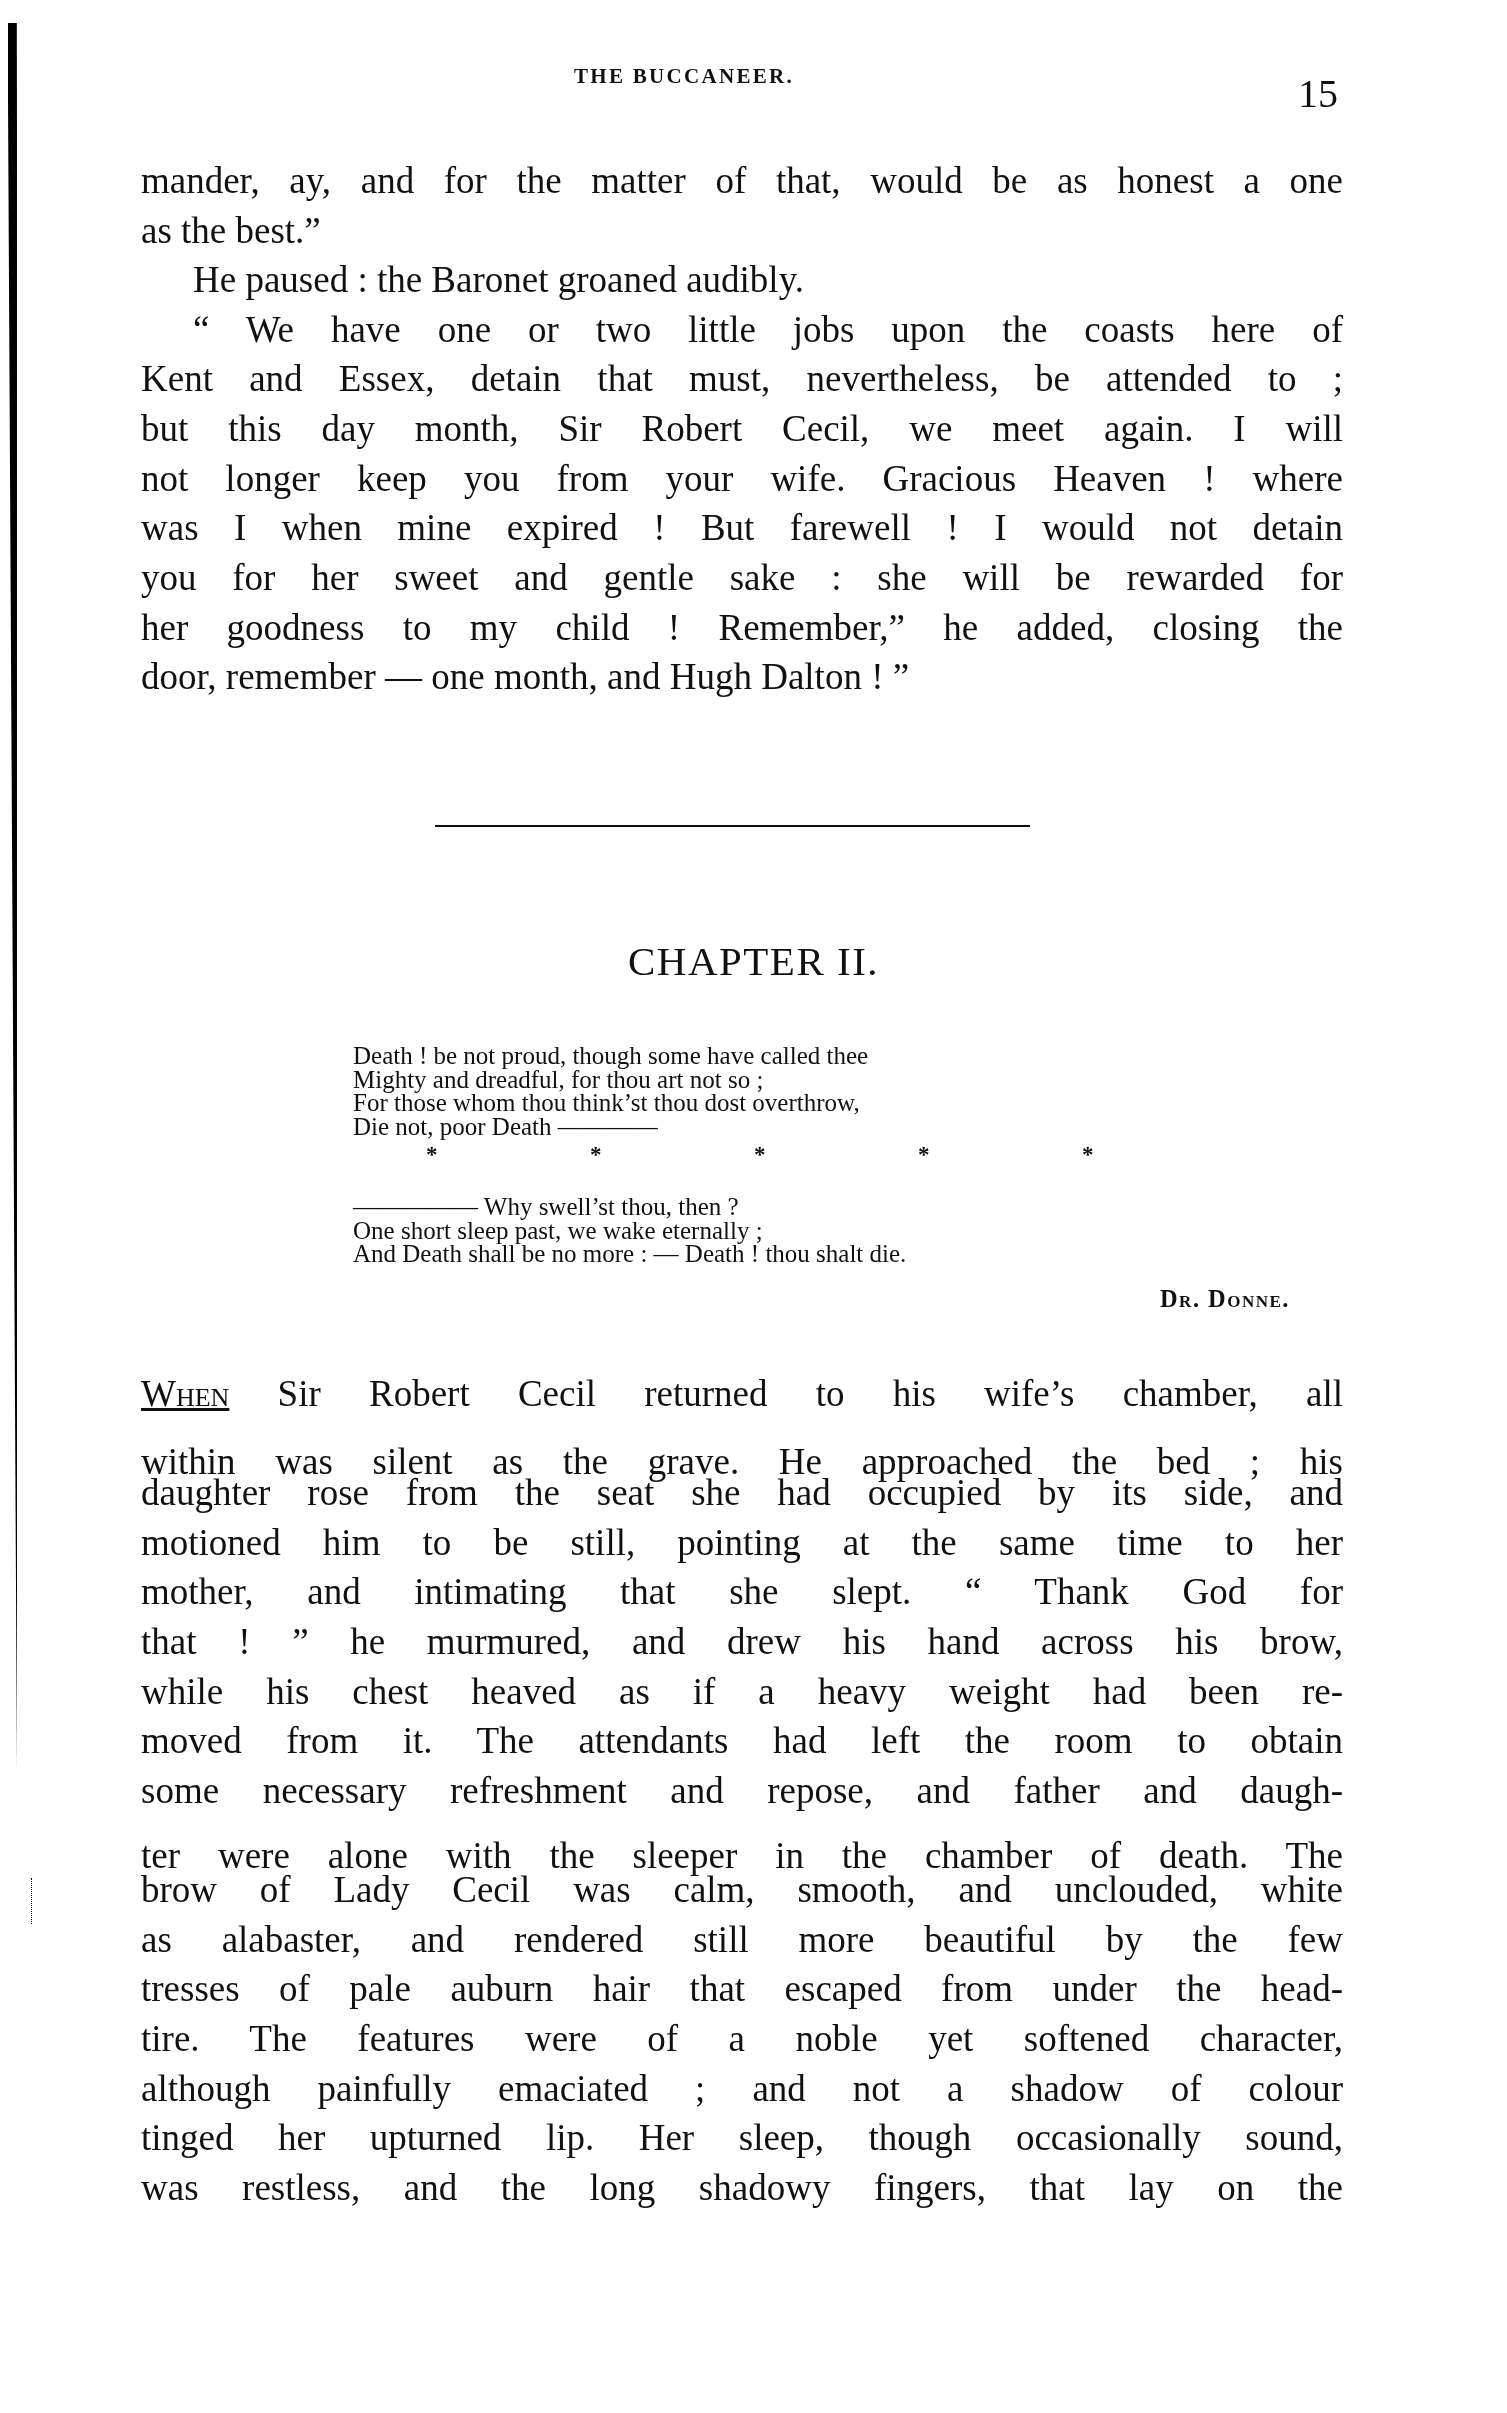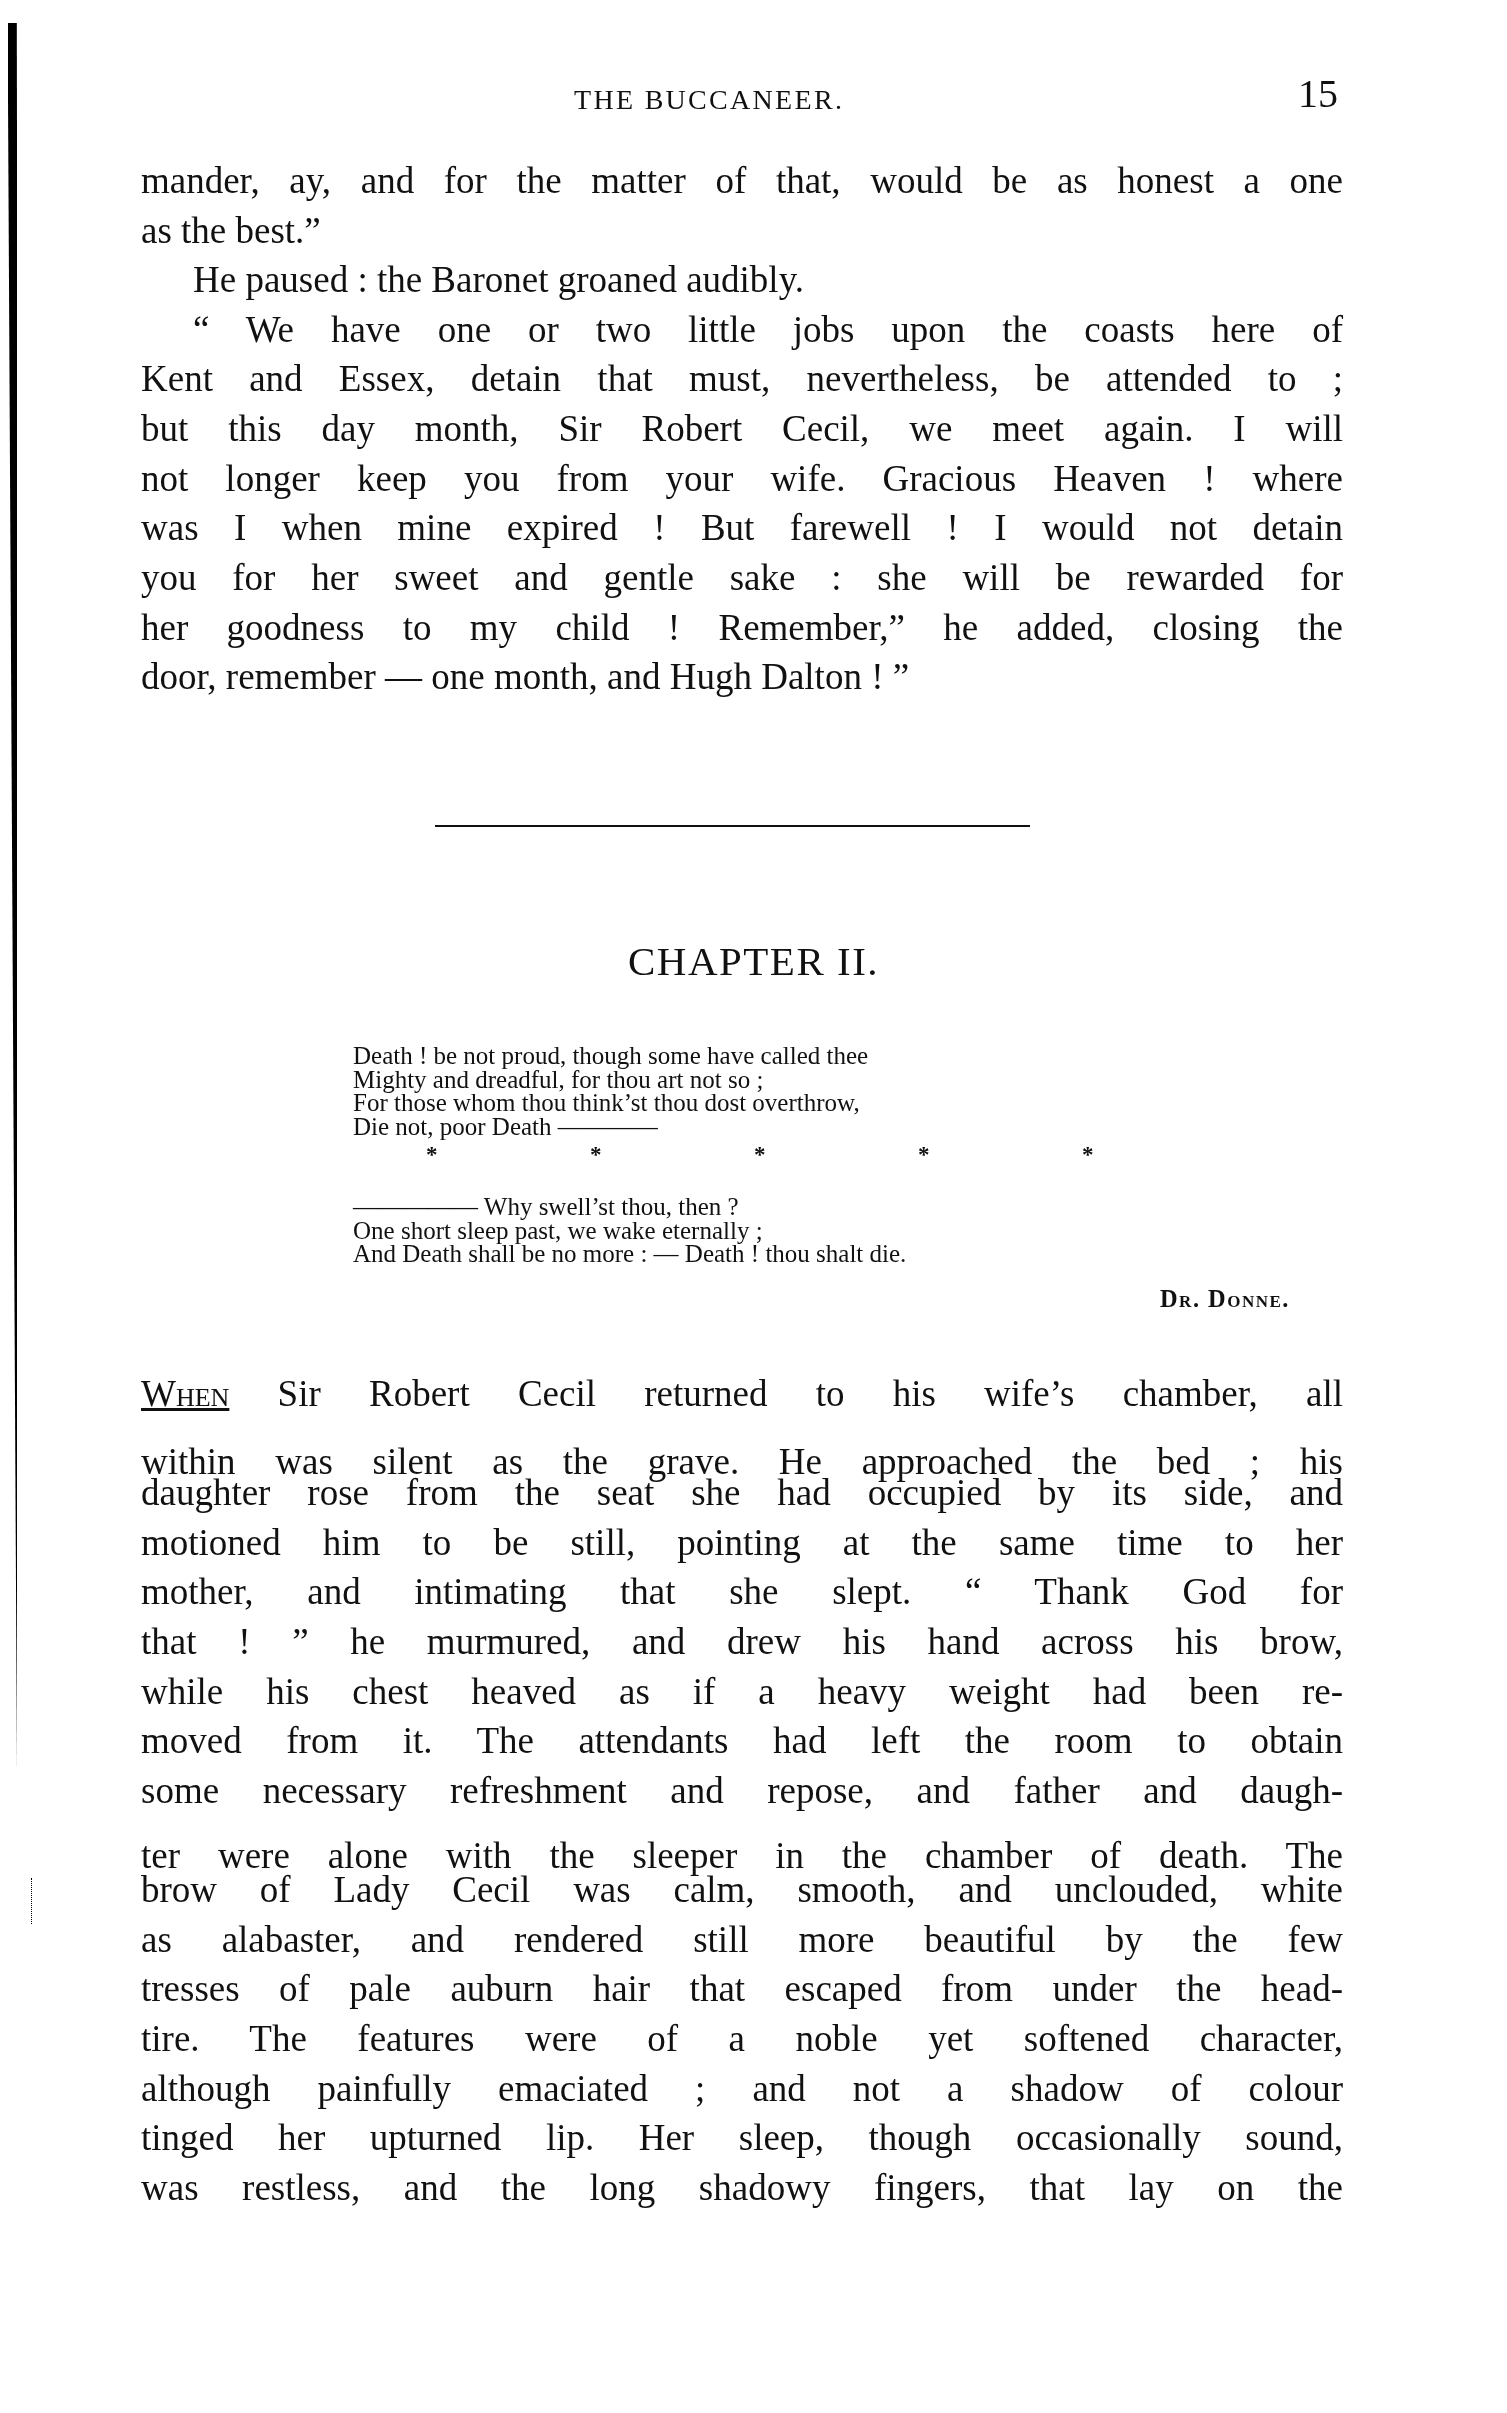--- a/index.html
+++ b/index.html
@@ -1,22 +1,22 @@
 <!DOCTYPE html>
 <html style="font-size:12.2px"><head>
 <meta charset="utf-8">
 <style>
   html, body { margin: 0; padding: 0; background: #ffffff; }
   body { width: 1507px; height: 2413px; position: relative; overflow: hidden;
          font-family: "Liberation Serif", "DejaVu Serif", serif; color: #111111; }
   .binding-edge { position: absolute; left: 7.6px; top: 23px; width: 9.2px; height: 1878px;
                   background: linear-gradient(to bottom, #000 0%, #000 55%, #000 100%);
                   clip-path: polygon(0 0, 100% 0, 100% 0%, 140% 100%, 110% 100%, 0 0); }
-  .running-head { position: absolute; top: 84px; left: 574px; font-size: 28px; letter-spacing: 2.3px;
-                  font-weight: normal; }
+  .running-head { position: absolute; top: 64px; left: 574px; font-size: 21px; letter-spacing: 2.3px;
+                  font-weight: bold; }
   .page-number { position: absolute; top: 70px; left: 1298px; font-size: 40px; text-align: center; }
   .body-text { position: absolute; left: 141px; width: 1202px; font-size: 37px; }
   .line { position: absolute; left: 0; width: 1202px; height: 50px; line-height: 50px;
           text-align: justify; text-align-last: justify; white-space: nowrap; }
   .line.last { text-align-last: left; }
   .line.indent { padding-left: 52px; width: 1150px; }
   .rule { position: absolute; left: 435px; top: 825px; width: 595px; height: 2.3px; background: #111; }
   .chapter-title { position: absolute; top: 937px; left: 0; width: 1507px; text-align: center;
                    font-size: 41px; letter-spacing: 1.5px; }
   .epigraph { position: absolute; left: 353px; width: 992px; font-size: 25px; }

